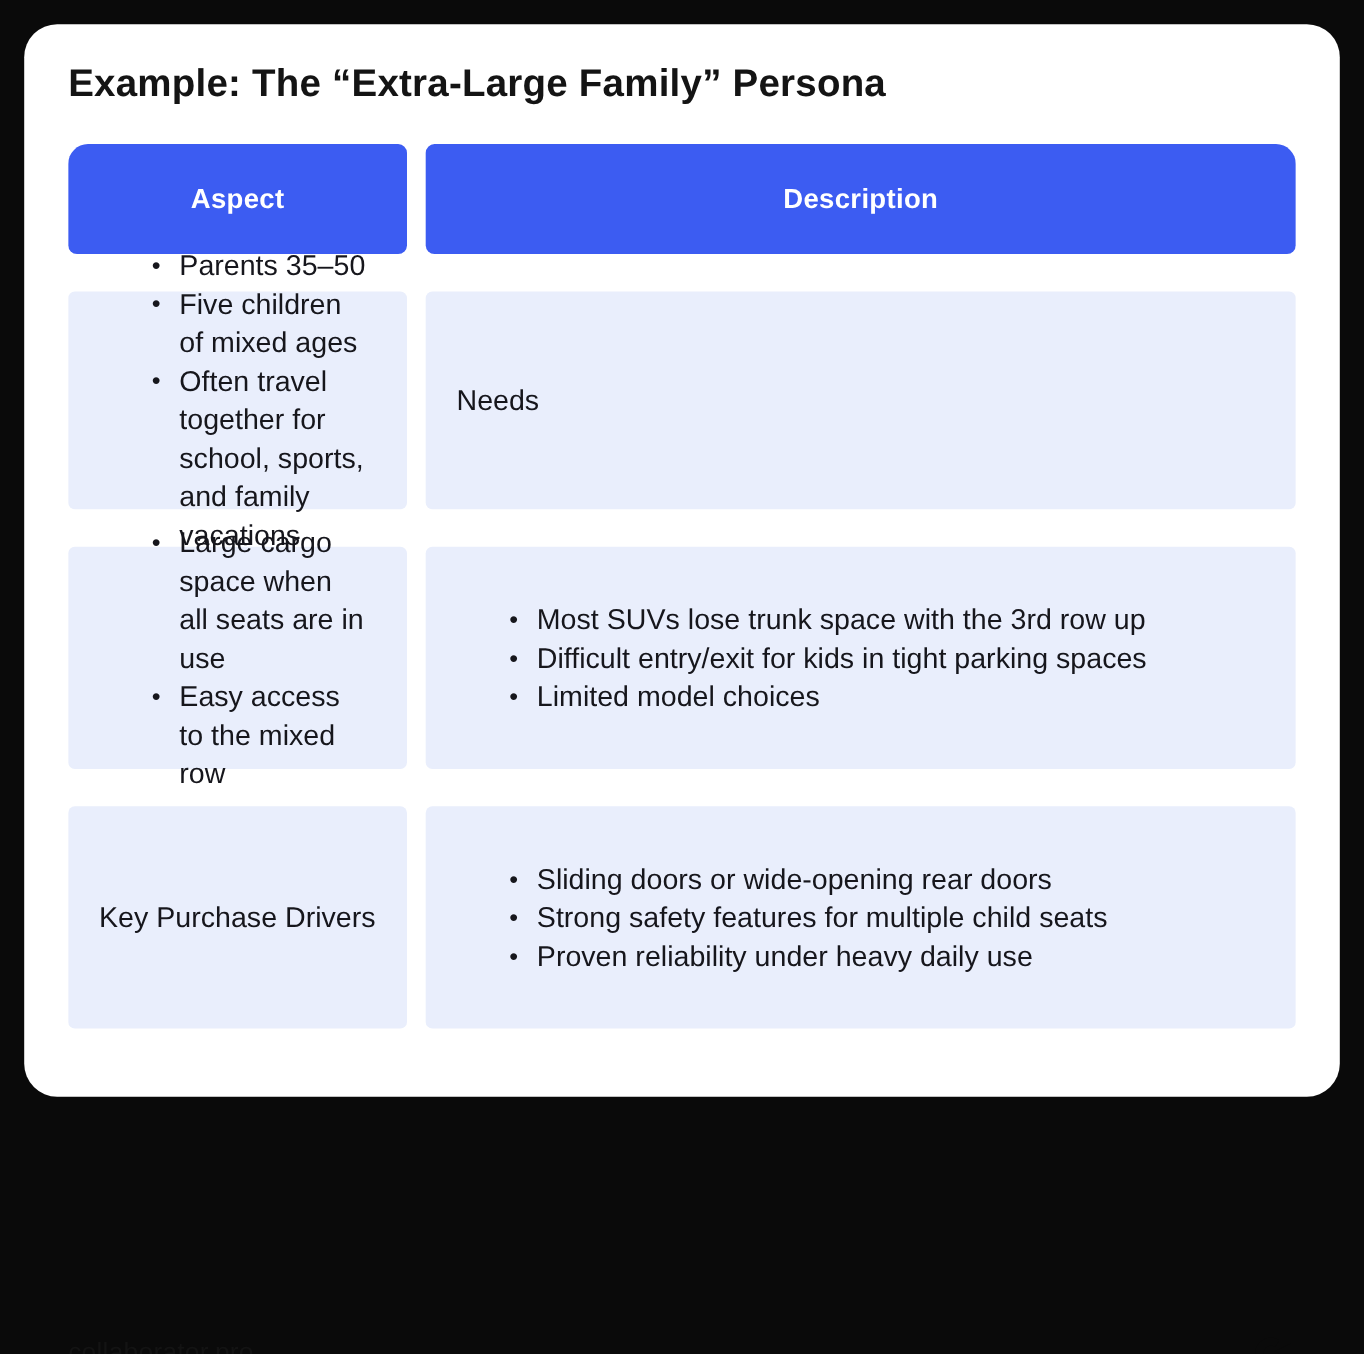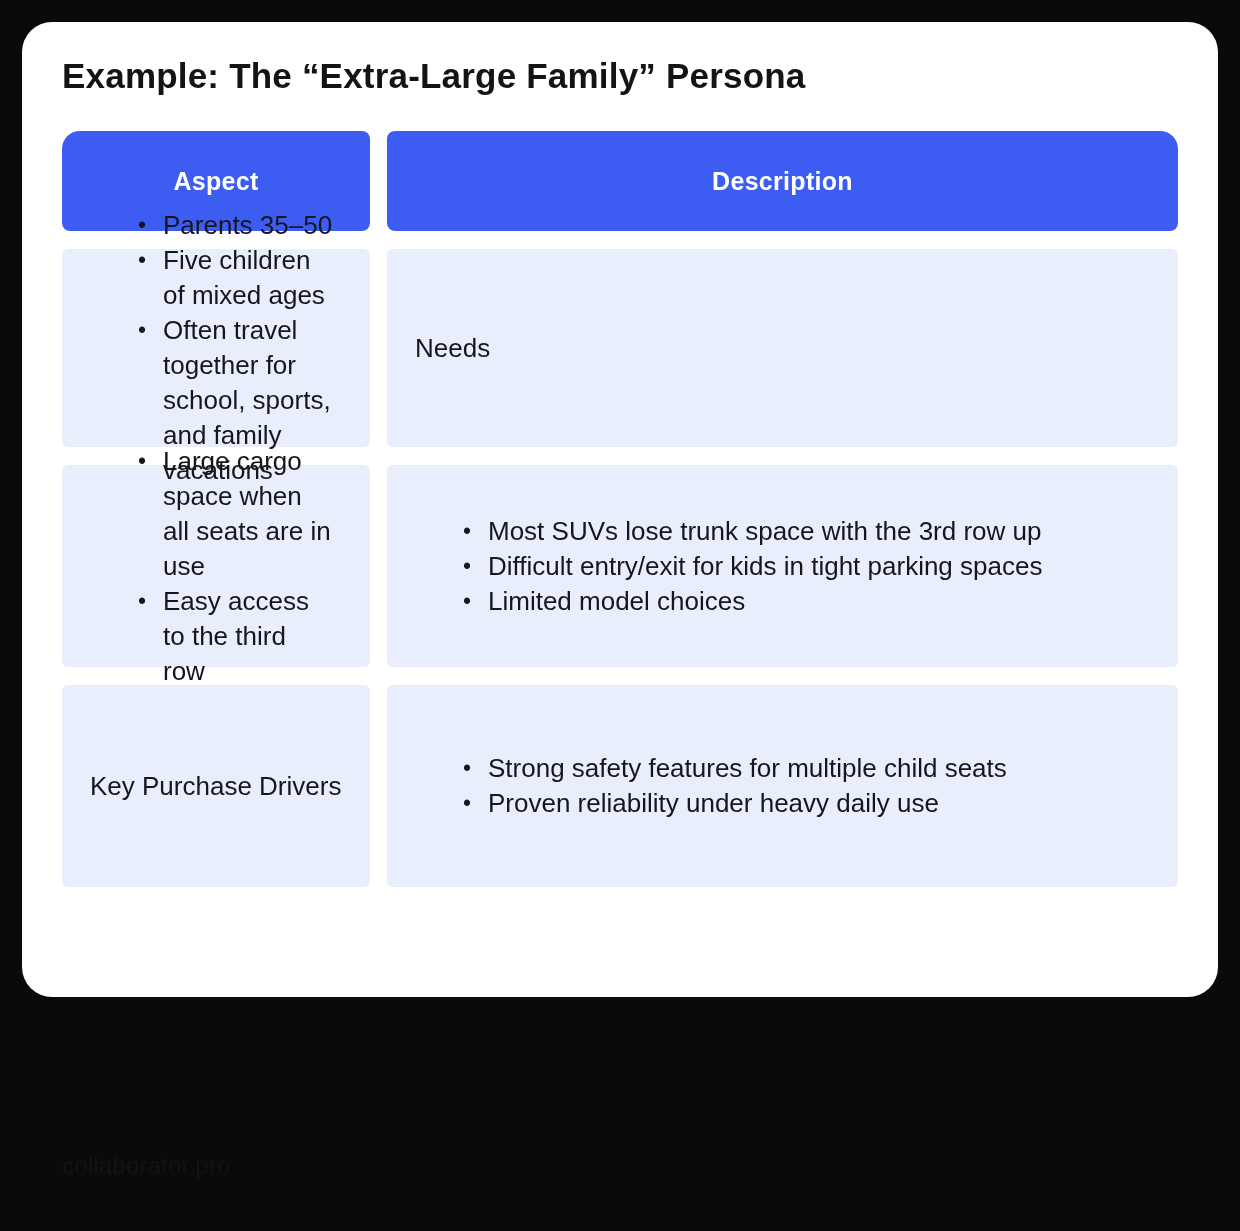--- a/index.html
+++ b/index.html
@@ -30,21 +30,21 @@
     line-height: 44px;
     font-weight: 600;
     letter-spacing: 0.2px;
     color: #141414;
   }
   .persona-table {
     margin-top: 33px;
     display: grid;
     grid-template-columns: 308px 1fr;
     grid-template-rows: 100px 198px 202px 202px 202px;
-    gap: 18px 17px;
+    gap: 34px 17px;
     border-radius: 18px;
     overflow: hidden;
   }
   .th {
     background: #3c5cf2;
     color: #ffffff;
     display: flex;
     align-items: center;
     justify-content: center;
     font-size: 25px;
@@ -122,35 +122,36 @@
           <li>Parents 35–50</li>
           <li>Five children of mixed ages</li>
           <li>Often travel together for school, sports, and family vacations</li>
         </ul>
       </div>
 
       <div class="cell cell-aspect">Needs</div>
       <div class="cell cell-desc">
         <ul class="bullet-list">
           <li>Large cargo space when all seats are in use</li>
-          <li>Easy access to the third row</li>
+          <li>Easy access to the mixed row</li>
         </ul>
       </div>
 
       <div class="cell cell-desc">
         <ul class="bullet-list">
           <li>Most SUVs lose trunk space with the 3rd row up</li>
           <li>Difficult entry/exit for kids in tight parking spaces</li>
           <li>Limited model choices</li>
         </ul>
       </div>
 
       <div class="cell cell-aspect">Key Purchase Drivers</div>
       <div class="cell cell-desc">
         <ul class="bullet-list">
+          <li>Sliding doors or wide-opening rear doors</li>
           <li>Strong safety features for multiple child seats</li>
           <li>Proven reliability under heavy daily use</li>
         </ul>
       </div>
 
     </div>
 
     <div class="footer">
       <span class="site-name">collaborator.pro</span>
       <span>

